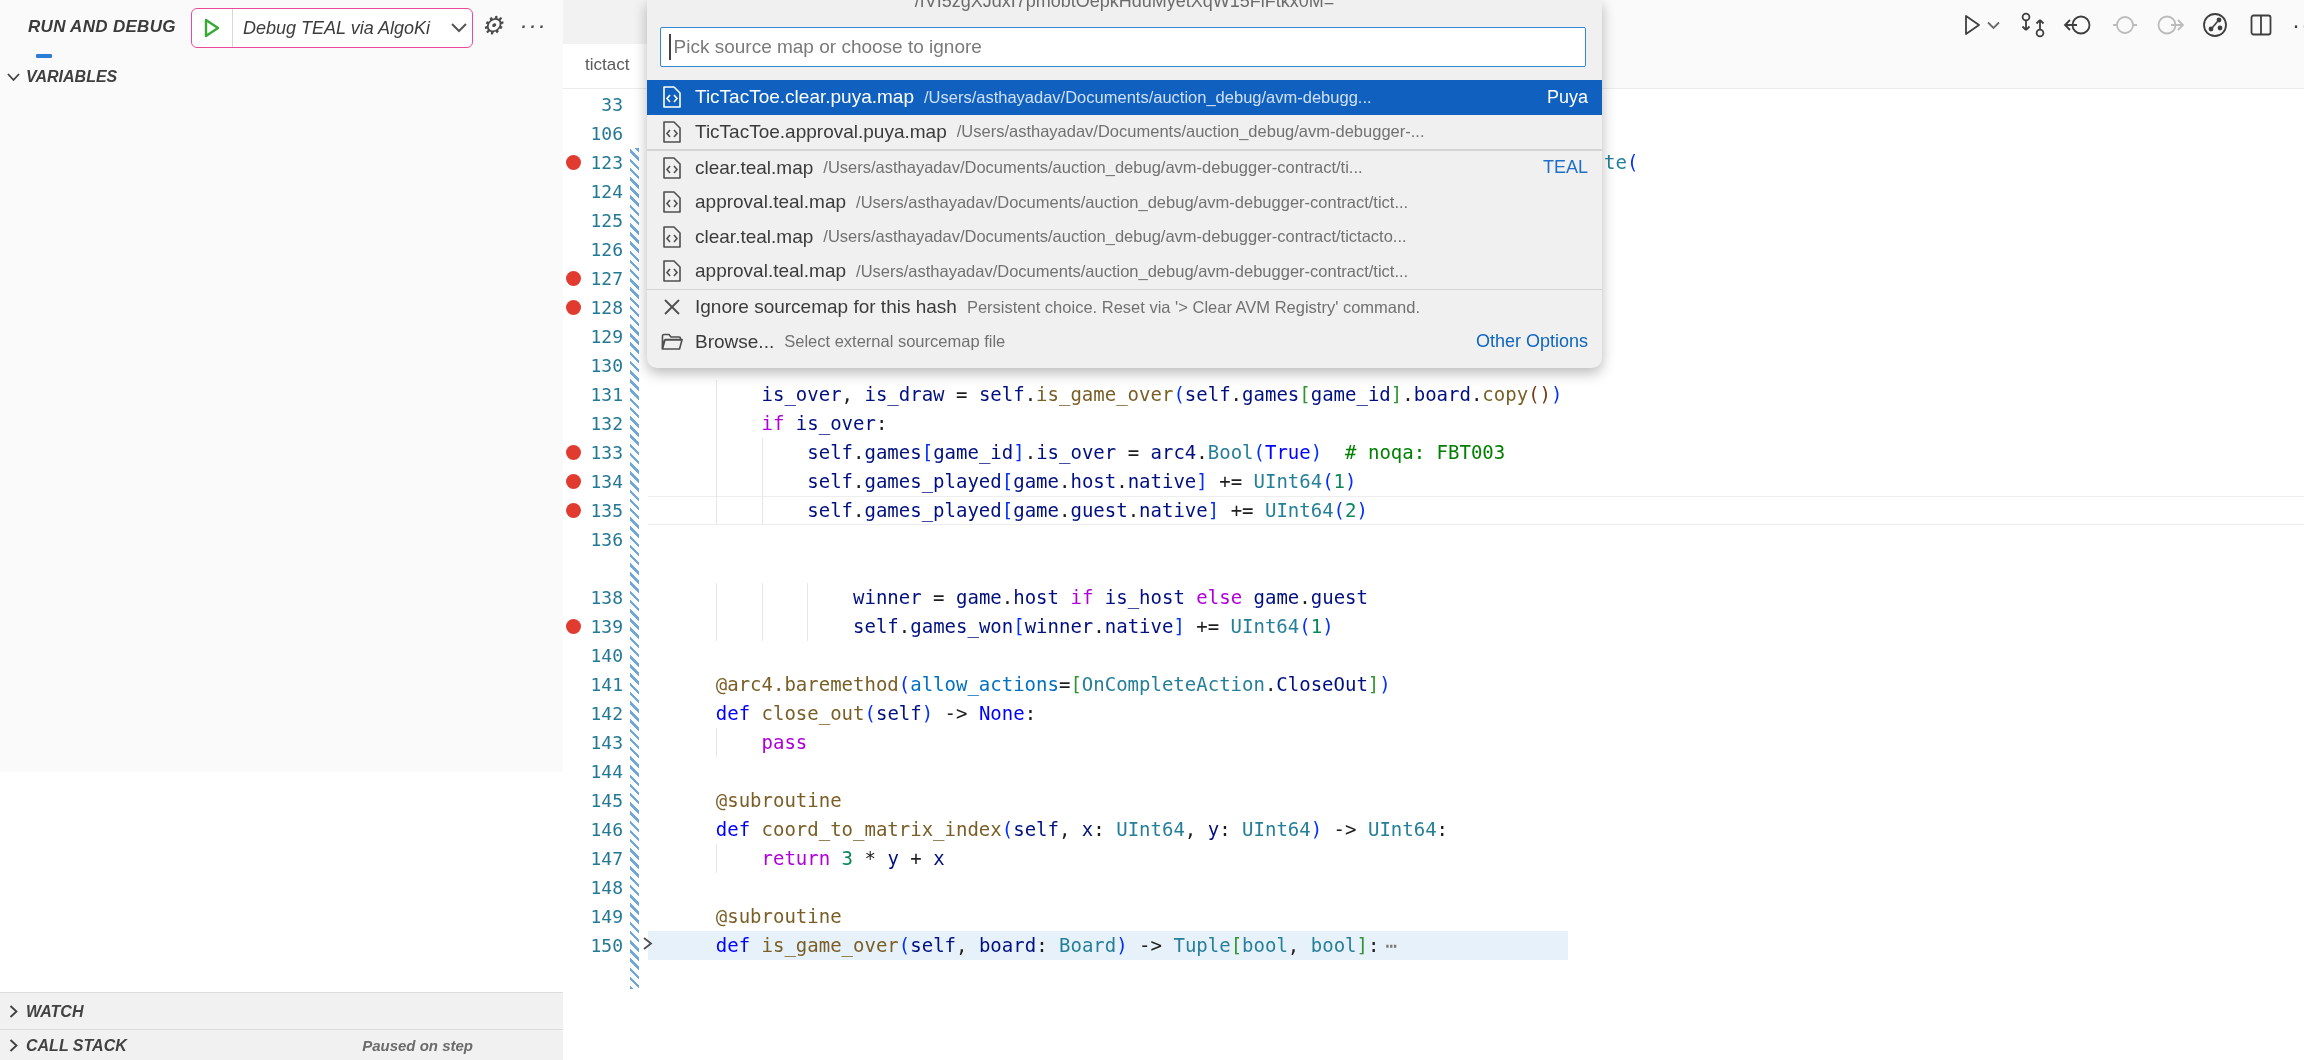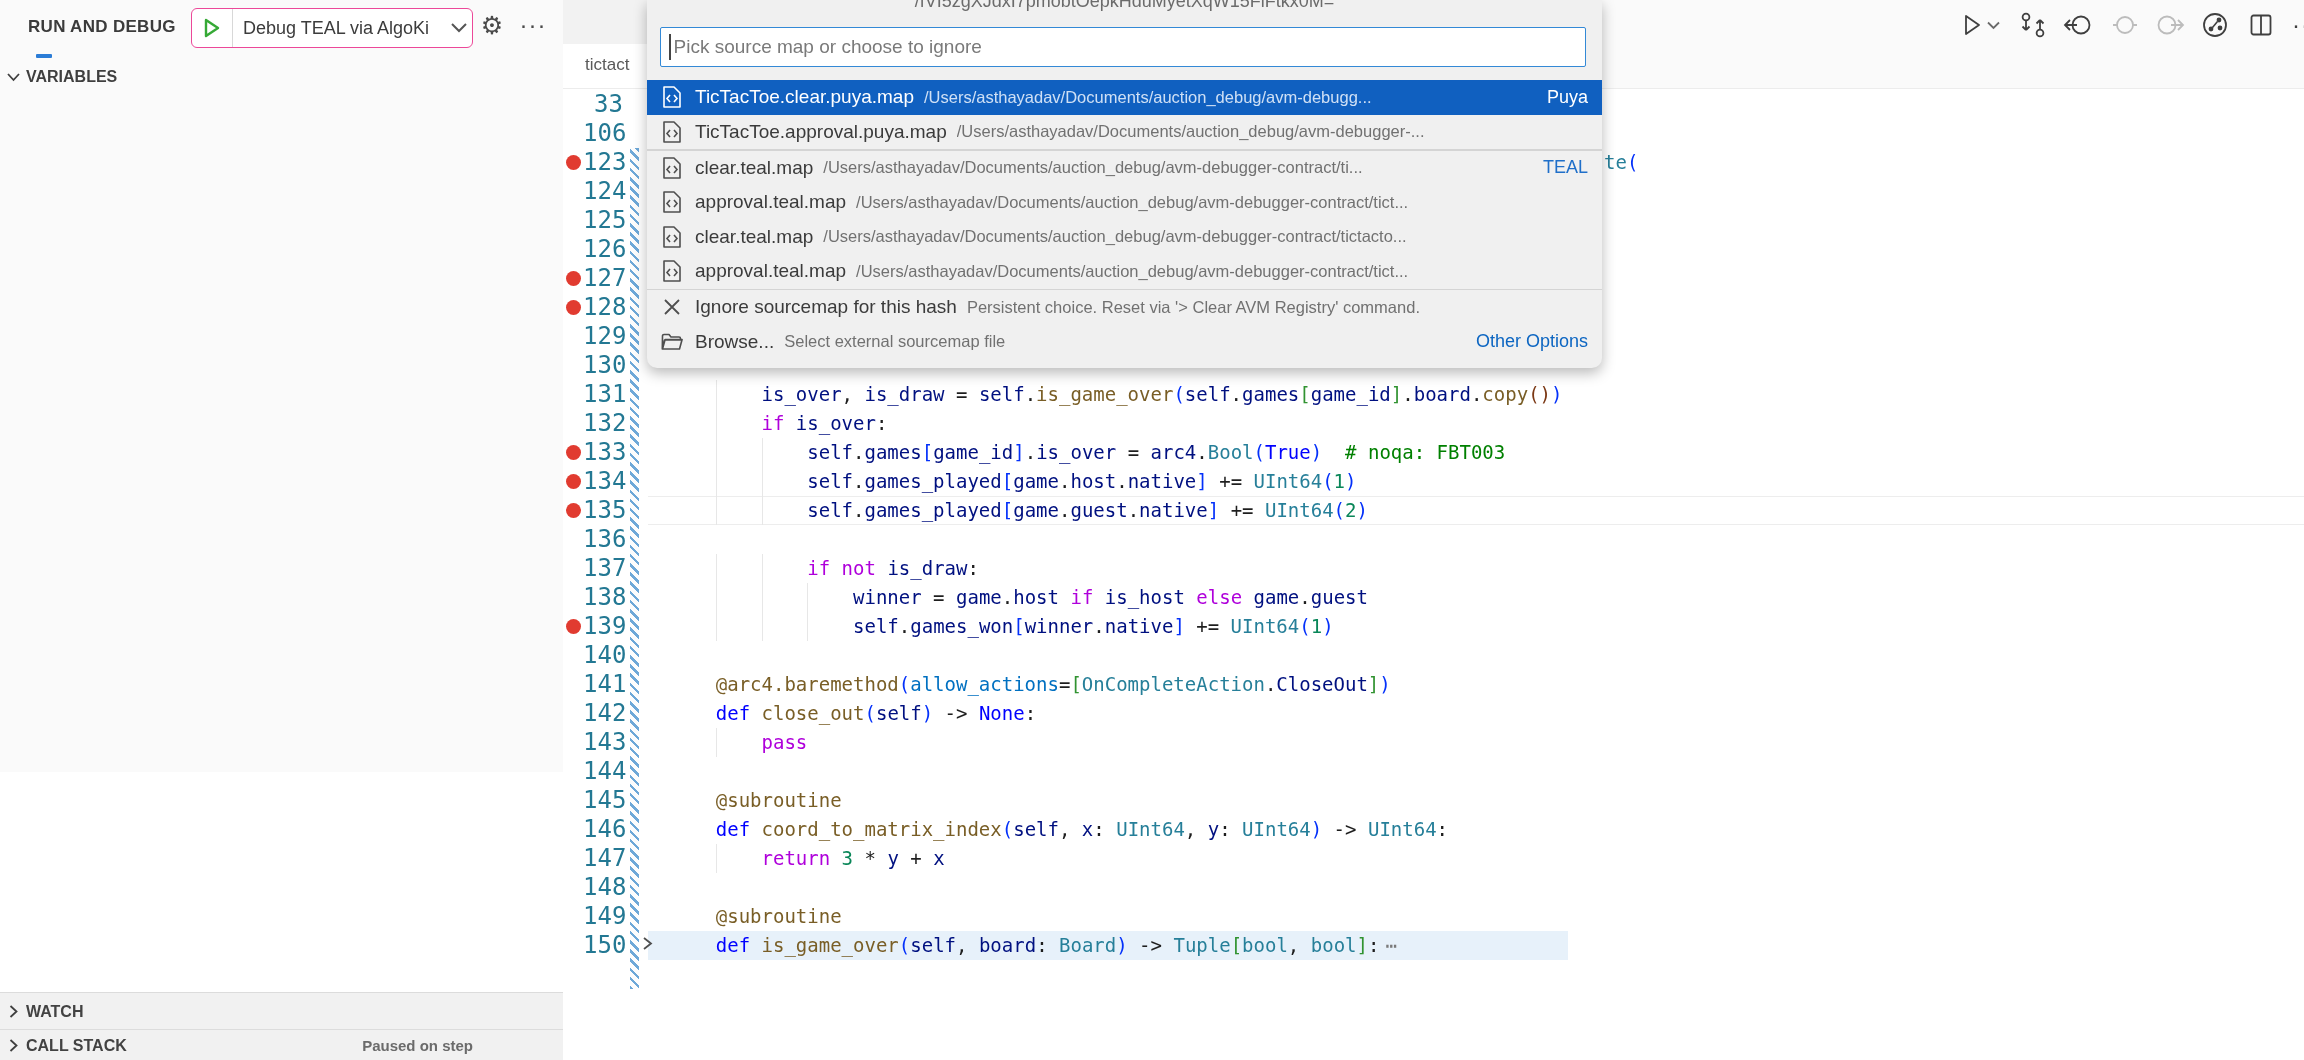--- a/index.html
+++ b/index.html
@@ -2,21 +2,21 @@
 <html><head>
 <meta charset="utf-8">
 <style>
   html,body{margin:0;padding:0;}
   body{
     width:2304px;height:1060px;position:relative;overflow:hidden;
     background:#ffffff;font-family:"Liberation Sans",sans-serif;
     -webkit-font-smoothing:antialiased;
   }
   
-  #sidebar{position:absolute;left:0;top:0;width:563px;height:772px;background:#fafafa;border-right:1px solid #e4e4e4;}
+  #sidebar{position:absolute;left:0;top:0;width:563px;height:772px;background:#fafafa;border-right:1px solid #e4e4e4;font-style:italic;}
   .rd-header{position:absolute;left:0;top:0;width:563px;height:52px;}
   .rd-title{position:absolute;left:28px;top:17px;font-size:17px;font-weight:bold;color:#3b3b3b;letter-spacing:.3px;}
   .cfg-box{position:absolute;left:191px;top:8px;width:280px;height:38px;background:#ffffff;border:1px solid #ec4899;border-radius:6px;display:flex;align-items:center;}
   .cfg-play{width:40px;height:100%;display:flex;align-items:center;justify-content:center;border-right:1px solid #d8d8d8;}
   .cfg-label{flex:1;padding:0 4px 0 10px;font-size:18px;color:#3c3c3c;white-space:nowrap;overflow:hidden;}
   .cfg-chev{width:26px;display:flex;align-items:center;justify-content:center;}
   .hdr-ico{position:absolute;top:8px;width:30px;height:34px;display:flex;align-items:center;justify-content:center;color:#4a4a4a;}
   .gear{left:477px;font-size:25px;}
   .hmore{left:518px;font-size:24px;letter-spacing:1px;color:#4a4a4a;}
   .progress-dash{position:absolute;left:36px;top:54px;width:16px;height:4px;background:#2b7cd6;border-radius:1px;}
@@ -34,21 +34,21 @@
   .tab-active{position:absolute;left:0;top:44px;width:182px;height:44px;background:#ffffff;}
   .tab-label{position:absolute;left:22px;top:11px;font-size:17px;color:#5a5a5a;white-space:nowrap;}
   .ed-toolbar{position:absolute;top:8px;left:1398px;height:34px;display:flex;align-items:center;}
   .tb-ico{display:flex;align-items:center;justify-content:center;}
   
   #code-lines{position:absolute;left:0;top:0;width:1741px;height:1060px;}
   .stripe{position:absolute;left:67px;top:148px;width:9px;height:841px;
     background:repeating-linear-gradient(45deg,#6ea8d8 0 2.5px,#fdfdfd 2.5px 6.5px);}
   .crow{position:absolute;left:0;width:1741px;height:29px;}
   .lnum{position:absolute;left:20px;top:0;width:40px;height:29px;line-height:29px;text-align:right;
-    font-family:"DejaVu Sans Mono",monospace;font-size:24px;color:#237893;}
+    font-family:"DejaVu Sans Mono",monospace;font-size:18px;color:#237893;}
   .bp{position:absolute;left:3px;top:7px;width:15px;height:15px;border-radius:50%;background:#e13b30;}
   .fold-chev{position:absolute;left:79px;top:5px;}
   .hl150{position:absolute;left:85px;top:0;width:920px;height:29px;background:#e7f1fa;}
   .ccontent{position:absolute;left:107px;top:0;height:29px;line-height:29px;white-space:pre;
     font-family:"DejaVu Sans Mono",monospace;font-size:19px;color:#1e1e1e;}
   .guide{position:absolute;top:0;width:1px;height:29px;background:#e7e7e7;}
   .blame{position:absolute;left:892px;top:0;height:29px;line-height:29px;color:#c6c6c6;font-size:17px;
     font-family:"DejaVu Sans Mono",monospace;white-space:nowrap;}
   .hairline{position:absolute;left:85px;width:1656px;height:1px;background:#ededed;}
   .tail{position:absolute;left:1041px;top:0;height:29px;line-height:29px;white-space:pre;
@@ -255,26 +255,20 @@
         <div class="hairline" style="top: 28px;"></div>
         <div class="bp"></div>
         <div class="lnum">135</div>
         <div class="guide" style="left: 152.76px;"></div>
         <div class="guide" style="left: 198.52px;"></div>
         <div class="ccontent" style="padding-left: 137.28px;"><span class="var">self</span><span class="pun">.</span><span class="var">games_played</span><span class="b1">[</span><span class="var">game</span><span class="pun">.</span><span class="var">guest</span><span class="pun">.</span><span class="var">native</span><span class="b1">]</span><span class="pun"> += </span><span class="type">UInt64</span><span class="b1">(</span><span class="num">2</span><span class="b1">)</span></div>
       </div>
       <div class="crow" style="top: 525px;">
         <div class="lnum">136</div>
       </div>
-      <div class="crow" style="top: 554px;">
-        <div class="lnum">137</div>
-        <div class="guide" style="left: 152.76px;"></div>
-        <div class="guide" style="left: 198.52px;"></div>
-        <div class="ccontent" style="padding-left: 137.28px;"><span class="kw">if</span><span class="pun"> </span><span class="kw">not</span><span class="pun"> </span><span class="var">is_draw</span><span class="pun">:</span></div>
-      </div>
       <div class="crow" style="top: 583px;">
         <div class="lnum">138</div>
         <div class="guide" style="left: 152.76px;"></div>
         <div class="guide" style="left: 198.52px;"></div>
         <div class="guide" style="left: 244.28px;"></div>
         <div class="ccontent" style="padding-left: 183.04px;"><span class="var">winner</span><span class="pun"> = </span><span class="var">game</span><span class="pun">.</span><span class="var">host</span><span class="pun"> </span><span class="kw">if</span><span class="pun"> </span><span class="var">is_host</span><span class="pun"> </span><span class="kw">else</span><span class="pun"> </span><span class="var">game</span><span class="pun">.</span><span class="var">guest</span></div>
       </div>
       <div class="crow" style="top: 612px;">
         <div class="bp"></div>
         <div class="lnum">139</div>

